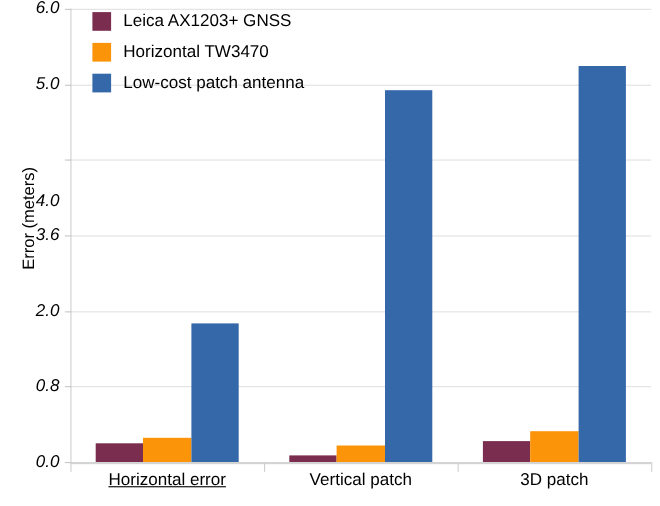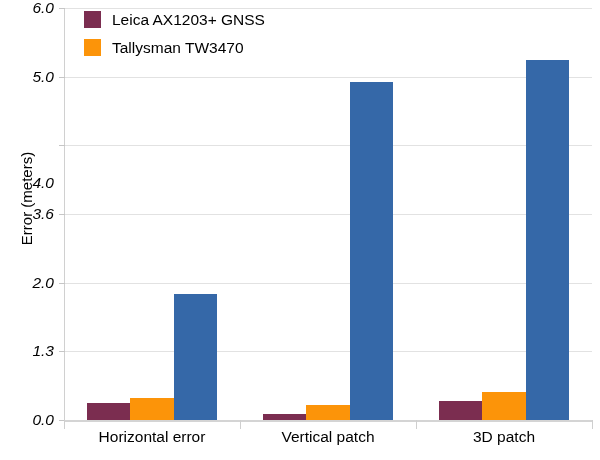--- a/index.html
+++ b/index.html
@@ -150,21 +150,21 @@
 </style>
 </head>
 <body>
 
 <div id="chart-root">
 
   <div class="y-axis-title">Error (meters)</div>
 
   <div class="y-ticklabels">
       <div class="y-ticklabel" style="top: 420px; text-align: center;">0.0</div>
-      <div class="y-ticklabel" style="top: 351.333px;">1.3</div>
+      <div class="y-ticklabel" style="top: 351.333px;">0.8</div>
       <div class="y-ticklabel" style="top: 282.667px;">2.0</div>
       <div class="y-ticklabel" style="top: 214px;">3.6</div>
       <div class="y-ticklabel" style="top: 137px; margin-top: 46px;">4.0</div>
       <div class="y-ticklabel" style="top: 76.6667px; margin-left: 36px;">5.0</div>
       <div class="y-ticklabel" style="top: 8px;">6.0</div>
     </div>
 
   <div id="plot-area">
     <div class="axis-line-left"></div>
   <div class="gridline baseline" style="top: 412px;"></div>
@@ -190,29 +190,33 @@
       <div class="xtick-mark" style="left: 176px;"></div>
       <div class="bar" style="left: 374.5px; width: 43.6667px; height: 18.54px; background: rgb(123, 45, 80);"></div>
       <div class="bar" style="left: 418.167px; width: 43.6667px; height: 28.1533px; background: rgb(252, 148, 9);"></div>
       <div class="bar" style="left: 461.833px; width: 43.6667px; height: 359.813px; background: rgb(53, 104, 168);"></div>
       <div class="xtick-mark" style="left: 352px;"></div>
       <div class="xtick-mark" style="left: 0px;"></div>
       <div class="xtick-mark" style="left: 528px;"></div>
     </div>
 
   <div class="x-ticklabels">
-      <div class="x-ticklabel" style="left: 88px;">Horizontal error</div>
+      <div class="x-ticklabel" style="left: 88px; text-decoration: underline;">Horizontal error</div>
       <div class="x-ticklabel" style="left: 264px;">Vertical patch</div>
       <div class="x-ticklabel" style="left: 440px;">3D patch</div>
     </div>
 
   <div id="legend">
       <div class="legend-row">
         <div class="legend-swatch" style="background: rgb(123, 45, 80);"></div>
         <div class="legend-label">Leica AX1203+ GNSS</div>
       </div>
       <div class="legend-row">
         <div class="legend-swatch" style="background: rgb(252, 148, 9);"></div>
-        <div class="legend-label">Tallysman TW3470</div>
+        <div class="legend-label">Horizontal TW3470</div>
       </div>
+      <div class="legend-row">
+        <div class="legend-swatch" style="background: rgb(53, 104, 168);"></div>
+        <div class="legend-label">Low-cost patch antenna</div>
+      </div>
     </div>
 
 </div>
 
 </body></html>

